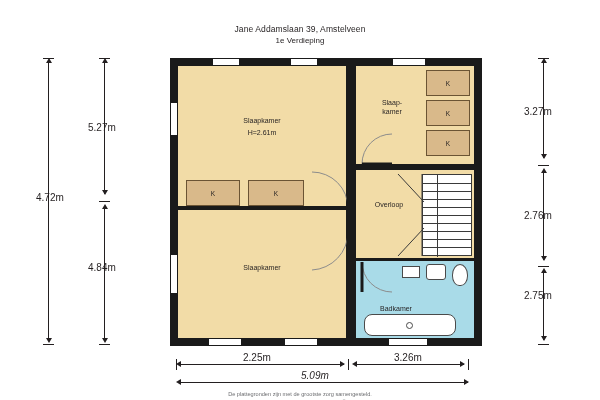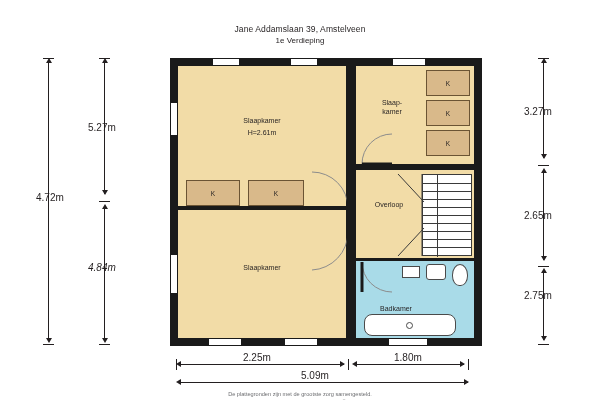--- a/index.html
+++ b/index.html
@@ -338,57 +338,57 @@
   <div class="arrow up" style="left:102px; top:42px;"></div>
   <div class="arrow down" style="left:102px; top:174px;"></div>
   <div class="tick-h" style="left:99px; top:42px;"></div>
   <div class="tick-h" style="left:99px; top:185px;"></div>
   <div class="dim-label" style="left:88px; top:106px;"><span>5.27m</span></div>
 
   <div class="dimline-v" style="left:104px; top:192px; height:132px;"></div>
   <div class="arrow up" style="left:102px; top:188px;"></div>
   <div class="arrow down" style="left:102px; top:322px;"></div>
   <div class="tick-h" style="left:99px; top:328px;"></div>
-  <div class="dim-label" style="left:88px; top:246px;font-style:italic;"><span>4.84m</span></div>
+  <div class="dim-label" style="left:88px; top:246px;"><span>4.84m</span></div>
 
   <div class="dimline-v" style="left:543px; top:46px; height:96px;"></div>
   <div class="arrow up" style="left:541px; top:42px;"></div>
   <div class="arrow down" style="left:541px; top:138px;"></div>
   <div class="tick-h" style="left:538px; top:42px;"></div>
   <div class="tick-h" style="left:538px; top:149px;"></div>
   <div class="dim-label" style="left:524px; top:90px;"><span>3.27m</span></div>
 
   <div class="dimline-v" style="left:543px; top:156px; height:88px;"></div>
   <div class="arrow up" style="left:541px; top:152px;"></div>
   <div class="arrow down" style="left:541px; top:240px;"></div>
   <div class="tick-h" style="left:538px; top:250px;"></div>
-  <div class="dim-label" style="left:524px; top:194px;"><span>2.65m</span></div>
+  <div class="dim-label" style="left:524px; top:194px;"><span>2.76m</span></div>
 
   <div class="dimline-v" style="left:543px; top:256px; height:68px;"></div>
   <div class="arrow up" style="left:541px; top:252px;"></div>
   <div class="arrow down" style="left:541px; top:320px;"></div>
   <div class="tick-h" style="left:538px; top:328px;"></div>
   <div class="dim-label" style="left:524px; top:274px;text-align:center;"><span>2.75m</span></div>
 
   <div class="dimline-h" style="left:180px; top:348px; width:164px;"></div>
   <div class="arrow left" style="left:176px; top:345px;"></div>
   <div class="arrow right" style="left:340px; top:345px;"></div>
   <div class="tick-v" style="left:176px; top:343px;"></div>
   <div class="tick-v" style="left:348px; top:343px;"></div>
   <div class="dim-label" style="left:243px; top:336px;"><span>2.25m</span></div>
 
   <div class="dimline-h" style="left:356px; top:348px; width:108px;"></div>
   <div class="arrow left" style="left:352px; top:345px;"></div>
   <div class="arrow right" style="left:460px; top:345px;"></div>
   <div class="tick-v" style="left:468px; top:343px;"></div>
-  <div class="dim-label" style="left:394px; top:336px;"><span>1.80m</span></div>
+  <div class="dim-label" style="left:394px; top:336px;"><span>3.26m</span></div>
 
   <div class="dimline-h" style="left:180px; top:366px; width:288px;"></div>
   <div class="arrow left" style="left:176px; top:363px;"></div>
   <div class="arrow right" style="left:464px; top:363px;"></div>
-  <div class="dim-label" style="left:301px; top:354px;"><span>5.09m</span></div>
+  <div class="dim-label" style="left:301px; top:354px;font-style:italic;"><span>5.09m</span></div>
 
   <div class="footer">
     <div>De plattegronden zijn met de grootste zorg samengesteld.</div>
     <div>Er kunnen geen rechten aan ontleend worden. © Soo Media</div>
   </div>
 
 </div>
 
 </body></html>

